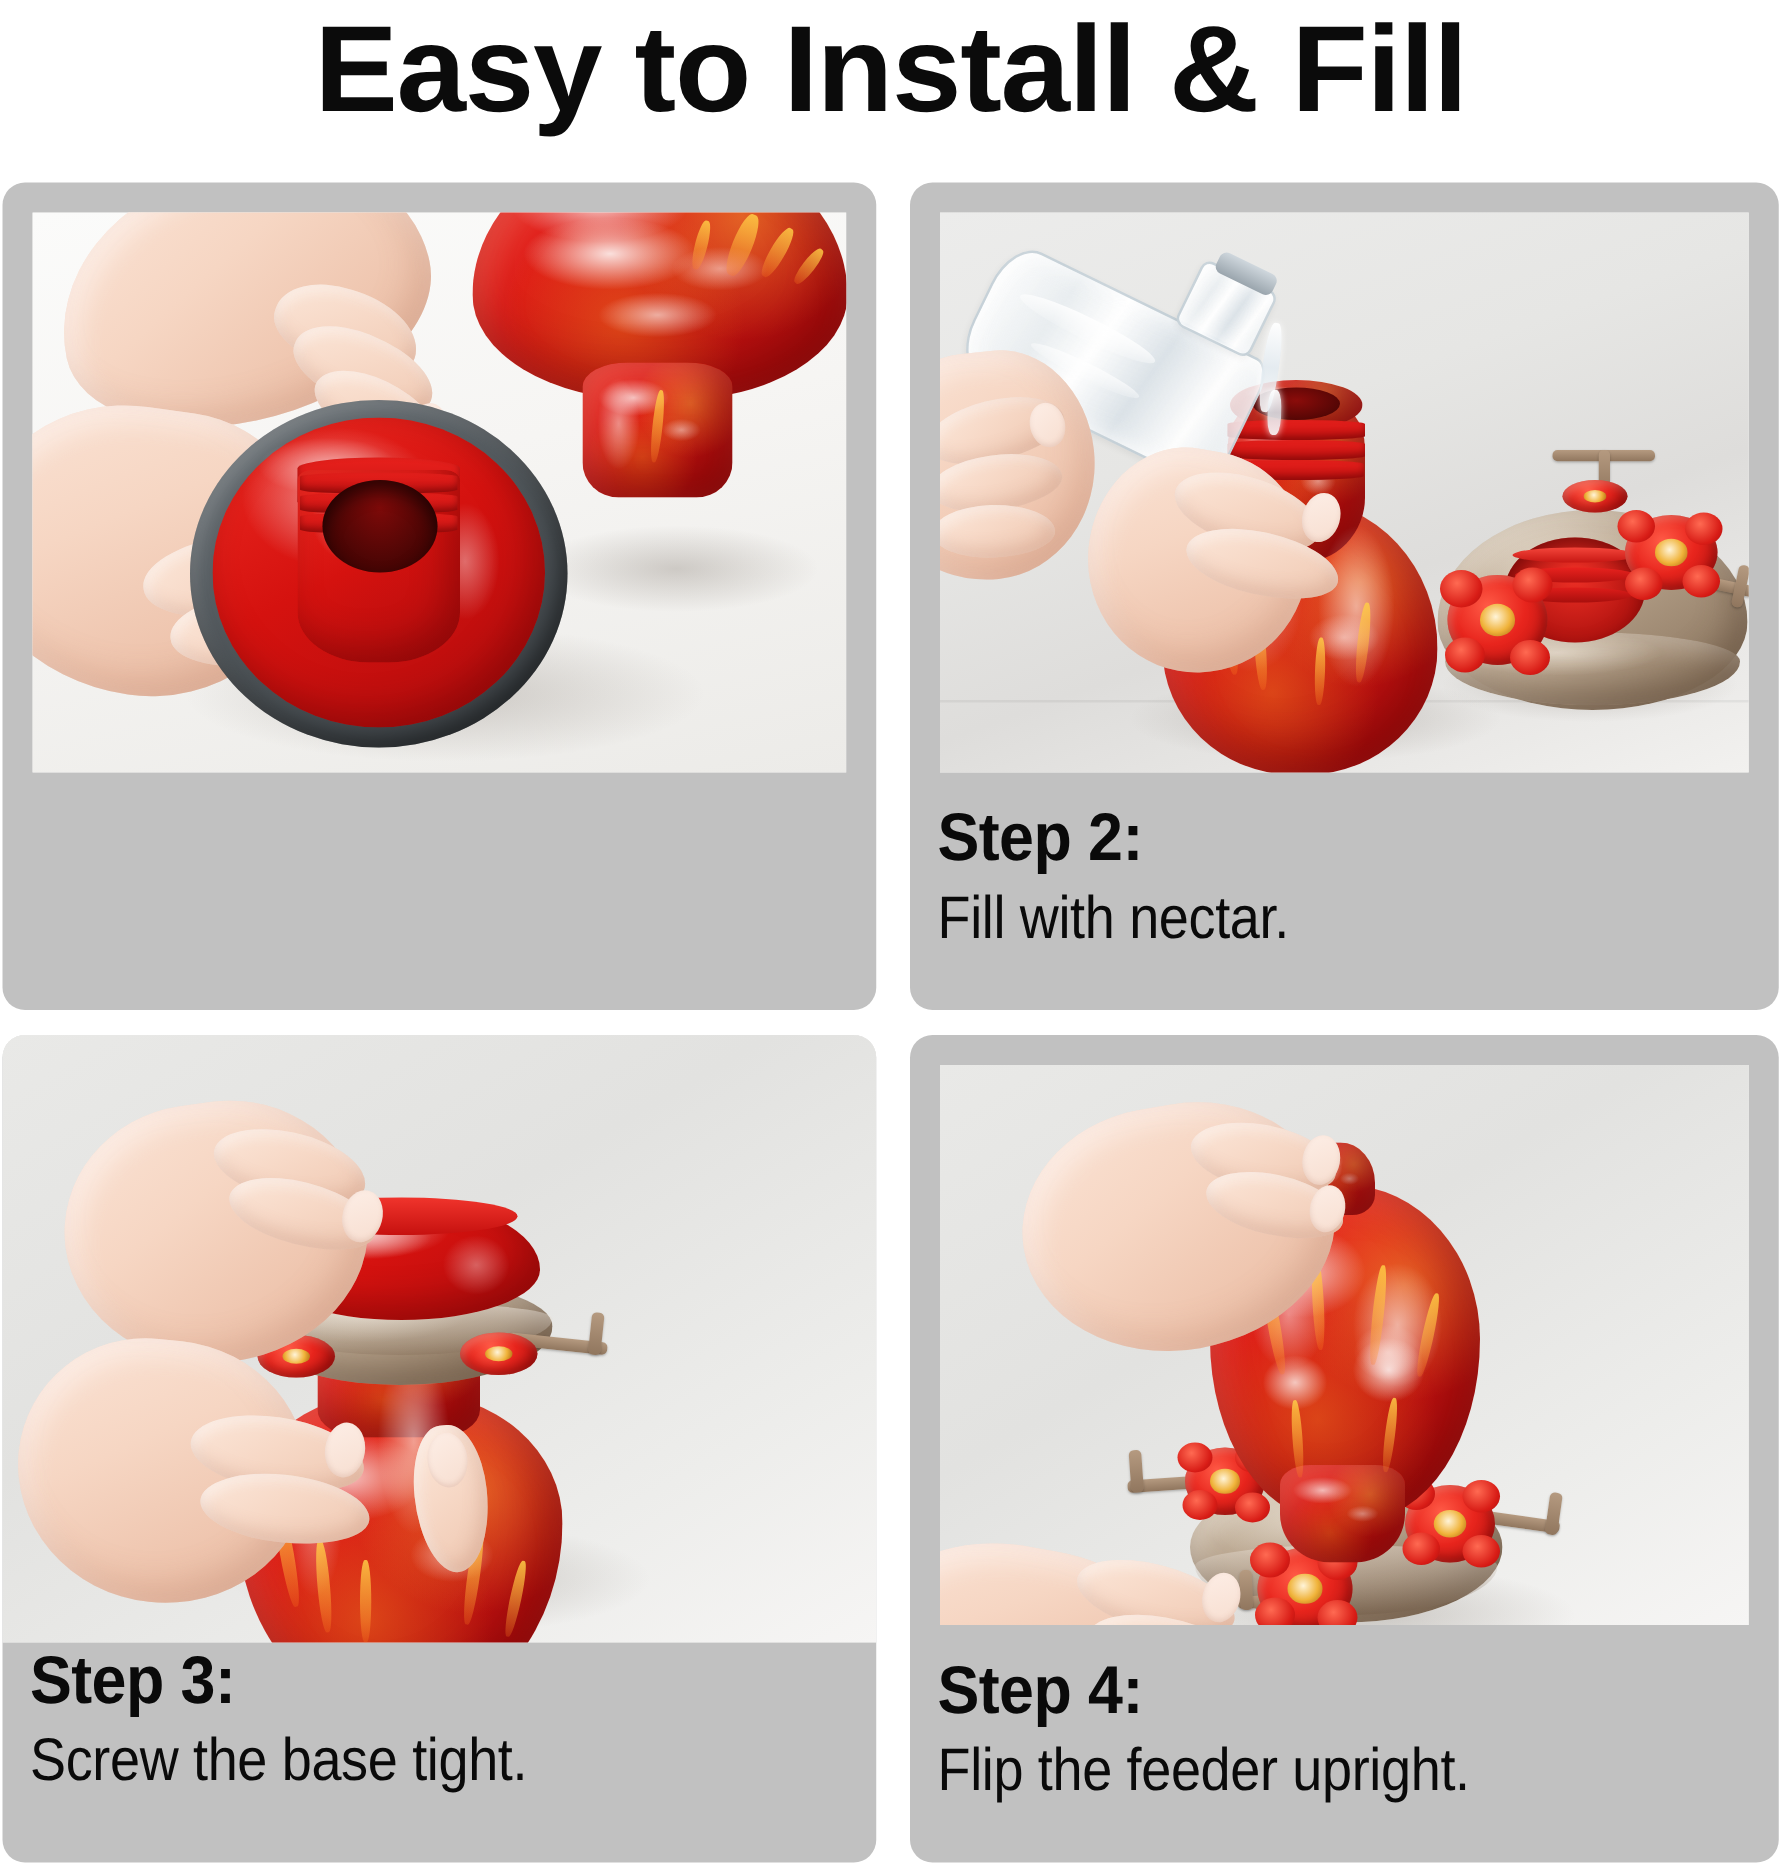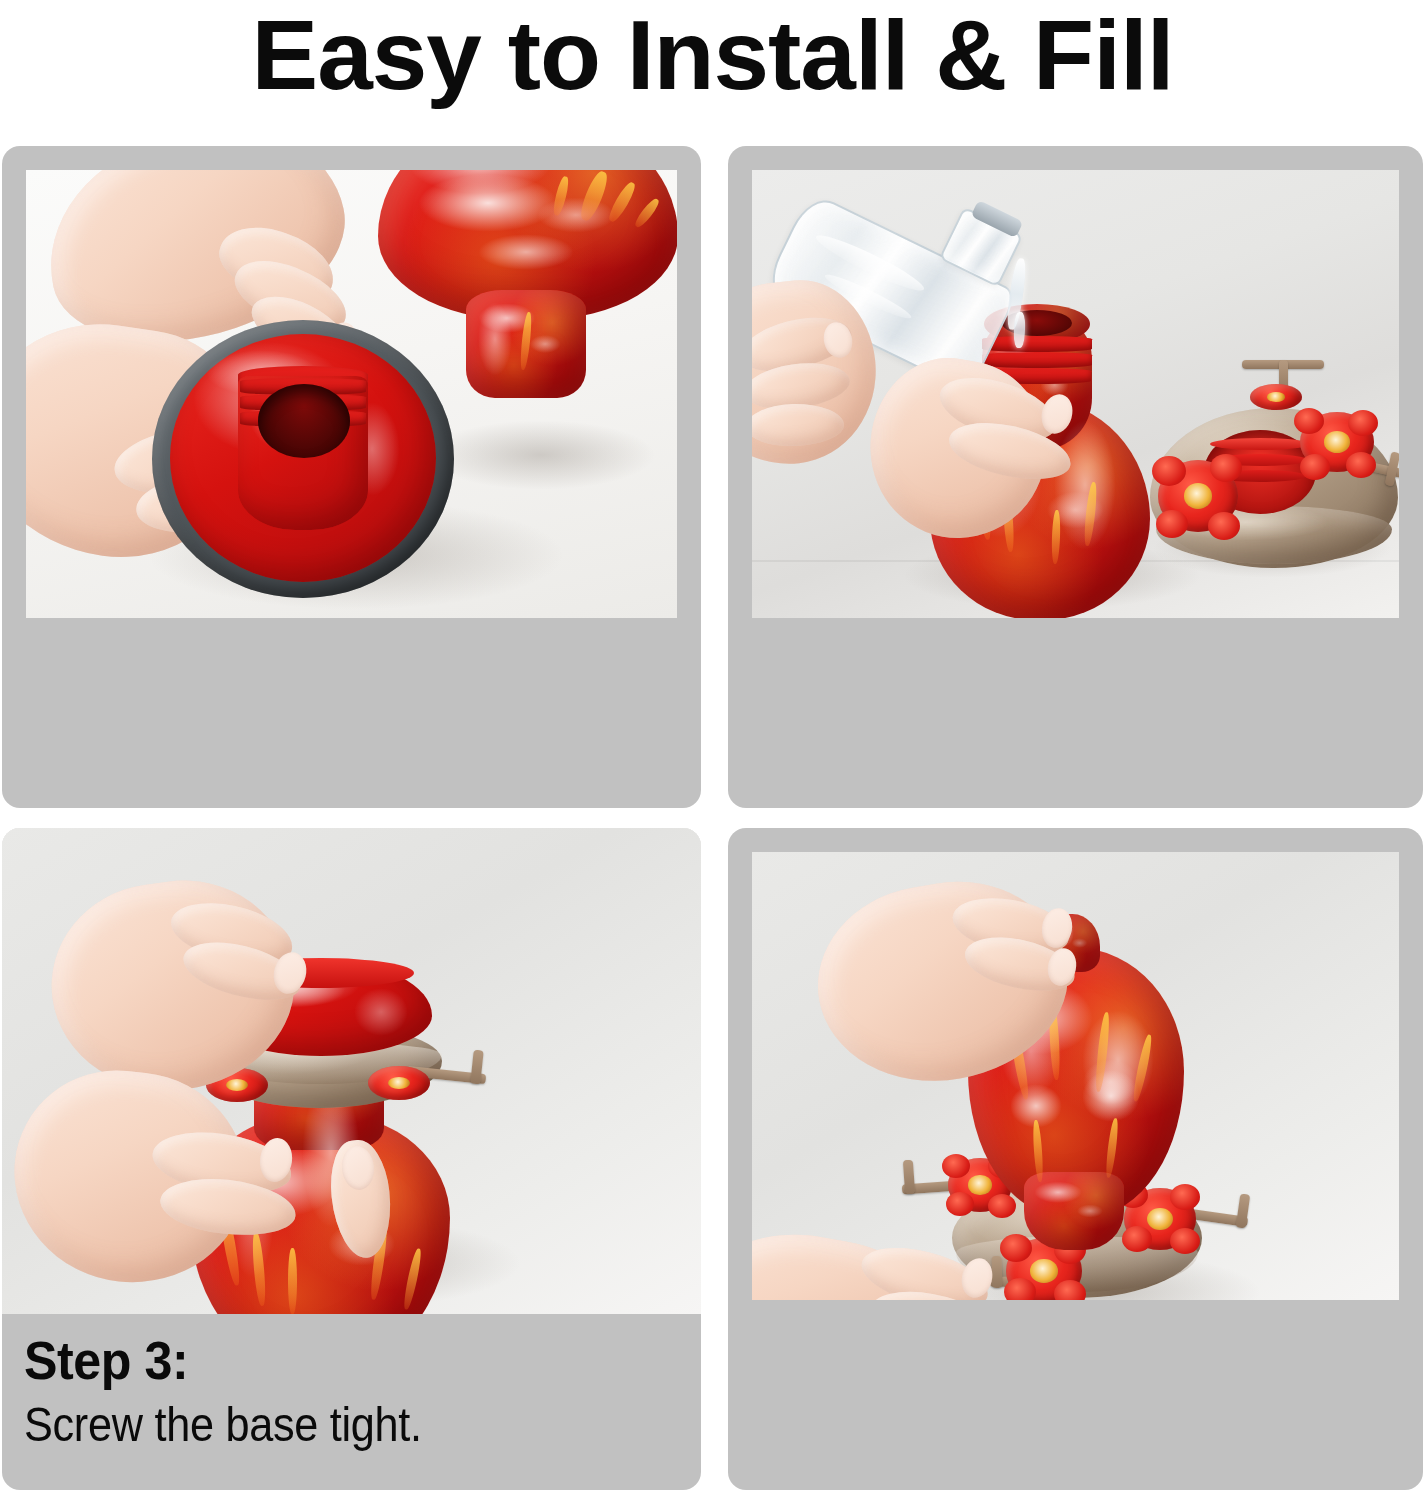--- a/index.html
+++ b/index.html
@@ -44,21 +44,21 @@
     position:absolute;
     overflow:hidden;
     background:#f4f3f1;
   }
   .photo.inset   { left:24px; top:24px; right:24px; height:448px; }
   .photo.bleed   { left:0;   top:0;   right:0;   height:486px; }
 
   
   .caption { position:absolute; left:22px; right:20px; }
   .caption.inset { top:494px; }
-  .caption.bleed { top:502px; }
+  .caption.bleed { top:486px; }
   .step-label {
     font-family:"Liberation Sans", sans-serif;
     font-weight:bold;
     font-size:54px;
     line-height:60px;
     color:#0a0a0a;
     letter-spacing:-0.5px;
     transform:scaleX(0.93);
     transform-origin:left center;
   }
@@ -334,20 +334,24 @@
           <div class="finger" style="left:-8px;top:194px;width:106px;height:44px;border-radius:48% 52% 50% 48%/50% 54% 46% 50%;transform:rotate(-8deg);"></div>
           <div class="finger" style="left:-6px;top:234px;width:98px;height:42px;border-radius:48% 52% 50% 48%/50% 54% 46% 50%;transform:rotate(-2deg);"></div>
           <div class="nail" style="left:72px;top:152px;width:28px;height:36px;border-radius:50%;transform:rotate(-14deg);"></div>
 
           <div class="hand" style="left:118px;top:190px;width:176px;height:178px;border-radius:42% 48% 50% 50%/48% 50% 50% 52%;transform:rotate(10deg);"></div>
           <div class="finger" style="left:186px;top:212px;width:120px;height:54px;border-radius:48% 52% 50% 48%/50% 56% 44% 50%;transform:rotate(16deg);"></div>
           <div class="finger" style="left:196px;top:256px;width:124px;height:50px;border-radius:48% 52% 50% 48%/50% 54% 46% 50%;transform:rotate(12deg);"></div>
           <div class="nail" style="left:290px;top:224px;width:30px;height:40px;border-radius:50%;transform:rotate(16deg);"></div>
         </div>
       </div>
+      <div class="caption inset">
+        <div class="step-label">Step 2:</div>
+        <div class="step-desc">Fill with nectar.</div>
+      </div>
     </div>
 
     <div class="card r2c1">
       <div class="photo bleed">
         <div class="scene">
           <div class="bg-studio2"></div>
           <div class="shadow-soft" style="left:180px;top:390px;width:340px;height:90px;"></div>
 
           <div class="glass-red" style="left:188px;top:286px;width:260px;height:260px;border-radius:46% 46% 50% 50%/40% 40% 60% 60%;"></div>
           <div class="glass-red" style="left:252px;top:222px;width:130px;height:100px;border-radius:36% 36% 28% 28%/50% 50% 22% 22%;"></div>
@@ -448,16 +452,20 @@
           <div class="finger" style="left:212px;top:88px;width:112px;height:48px;border-radius:48% 52% 50% 48%/50% 56% 44% 50%;transform:rotate(12deg);"></div>
           <div class="nail" style="left:290px;top:56px;width:30px;height:40px;border-radius:50%;transform:rotate(10deg);"></div>
           <div class="nail" style="left:296px;top:96px;width:28px;height:38px;border-radius:50%;transform:rotate(12deg);"></div>
 
           <div class="hand" style="left:-46px;top:386px;width:230px;height:130px;border-radius:46% 44% 50% 50%/50% 48% 52% 50%;transform:rotate(10deg);"></div>
           <div class="finger" style="left:108px;top:400px;width:130px;height:52px;border-radius:48% 52% 50% 48%/50% 56% 44% 50%;transform:rotate(14deg);"></div>
           <div class="finger" style="left:118px;top:442px;width:122px;height:48px;border-radius:48% 52% 50% 48%/50% 54% 46% 50%;transform:rotate(10deg);"></div>
           <div class="nail" style="left:210px;top:406px;width:30px;height:40px;border-radius:50%;transform:rotate(14deg);"></div>
         </div>
       </div>
+      <div class="caption inset">
+        <div class="step-label">Step 4:</div>
+        <div class="step-desc">Flip the feeder upright.</div>
+      </div>
     </div>
 
   </div>
 </div>
 
 </body></html>

